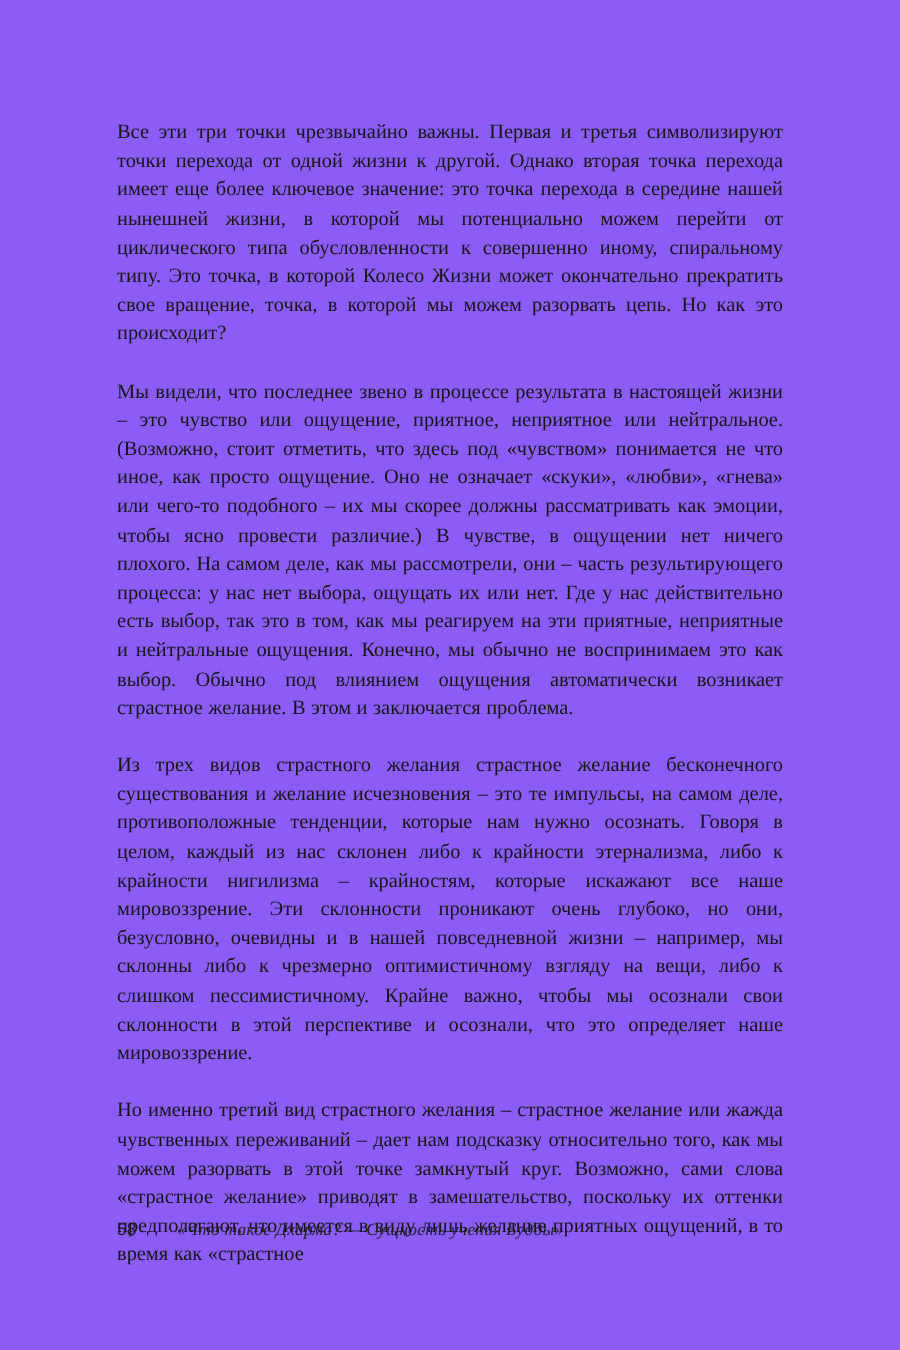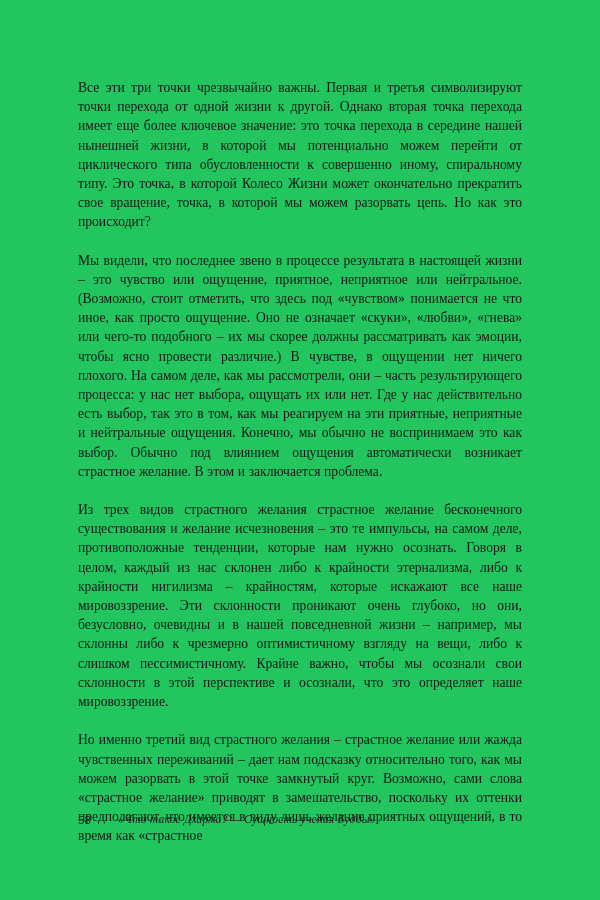--- a/index.html
+++ b/index.html
@@ -6,21 +6,21 @@
   html, body {
     margin: 0;
     padding: 0;
     background: #ffffff;
   }
 
   .page {
     position: relative;
     width: 600px;
     height: 900px;
-    background: #22c55e;
+    background: #8b5cf6;
     overflow: hidden;
     box-sizing: border-box;
   }
 
   .text-block {
     position: absolute;
     left: 78px;
     top: 78px;
     width: 444px;
   }

